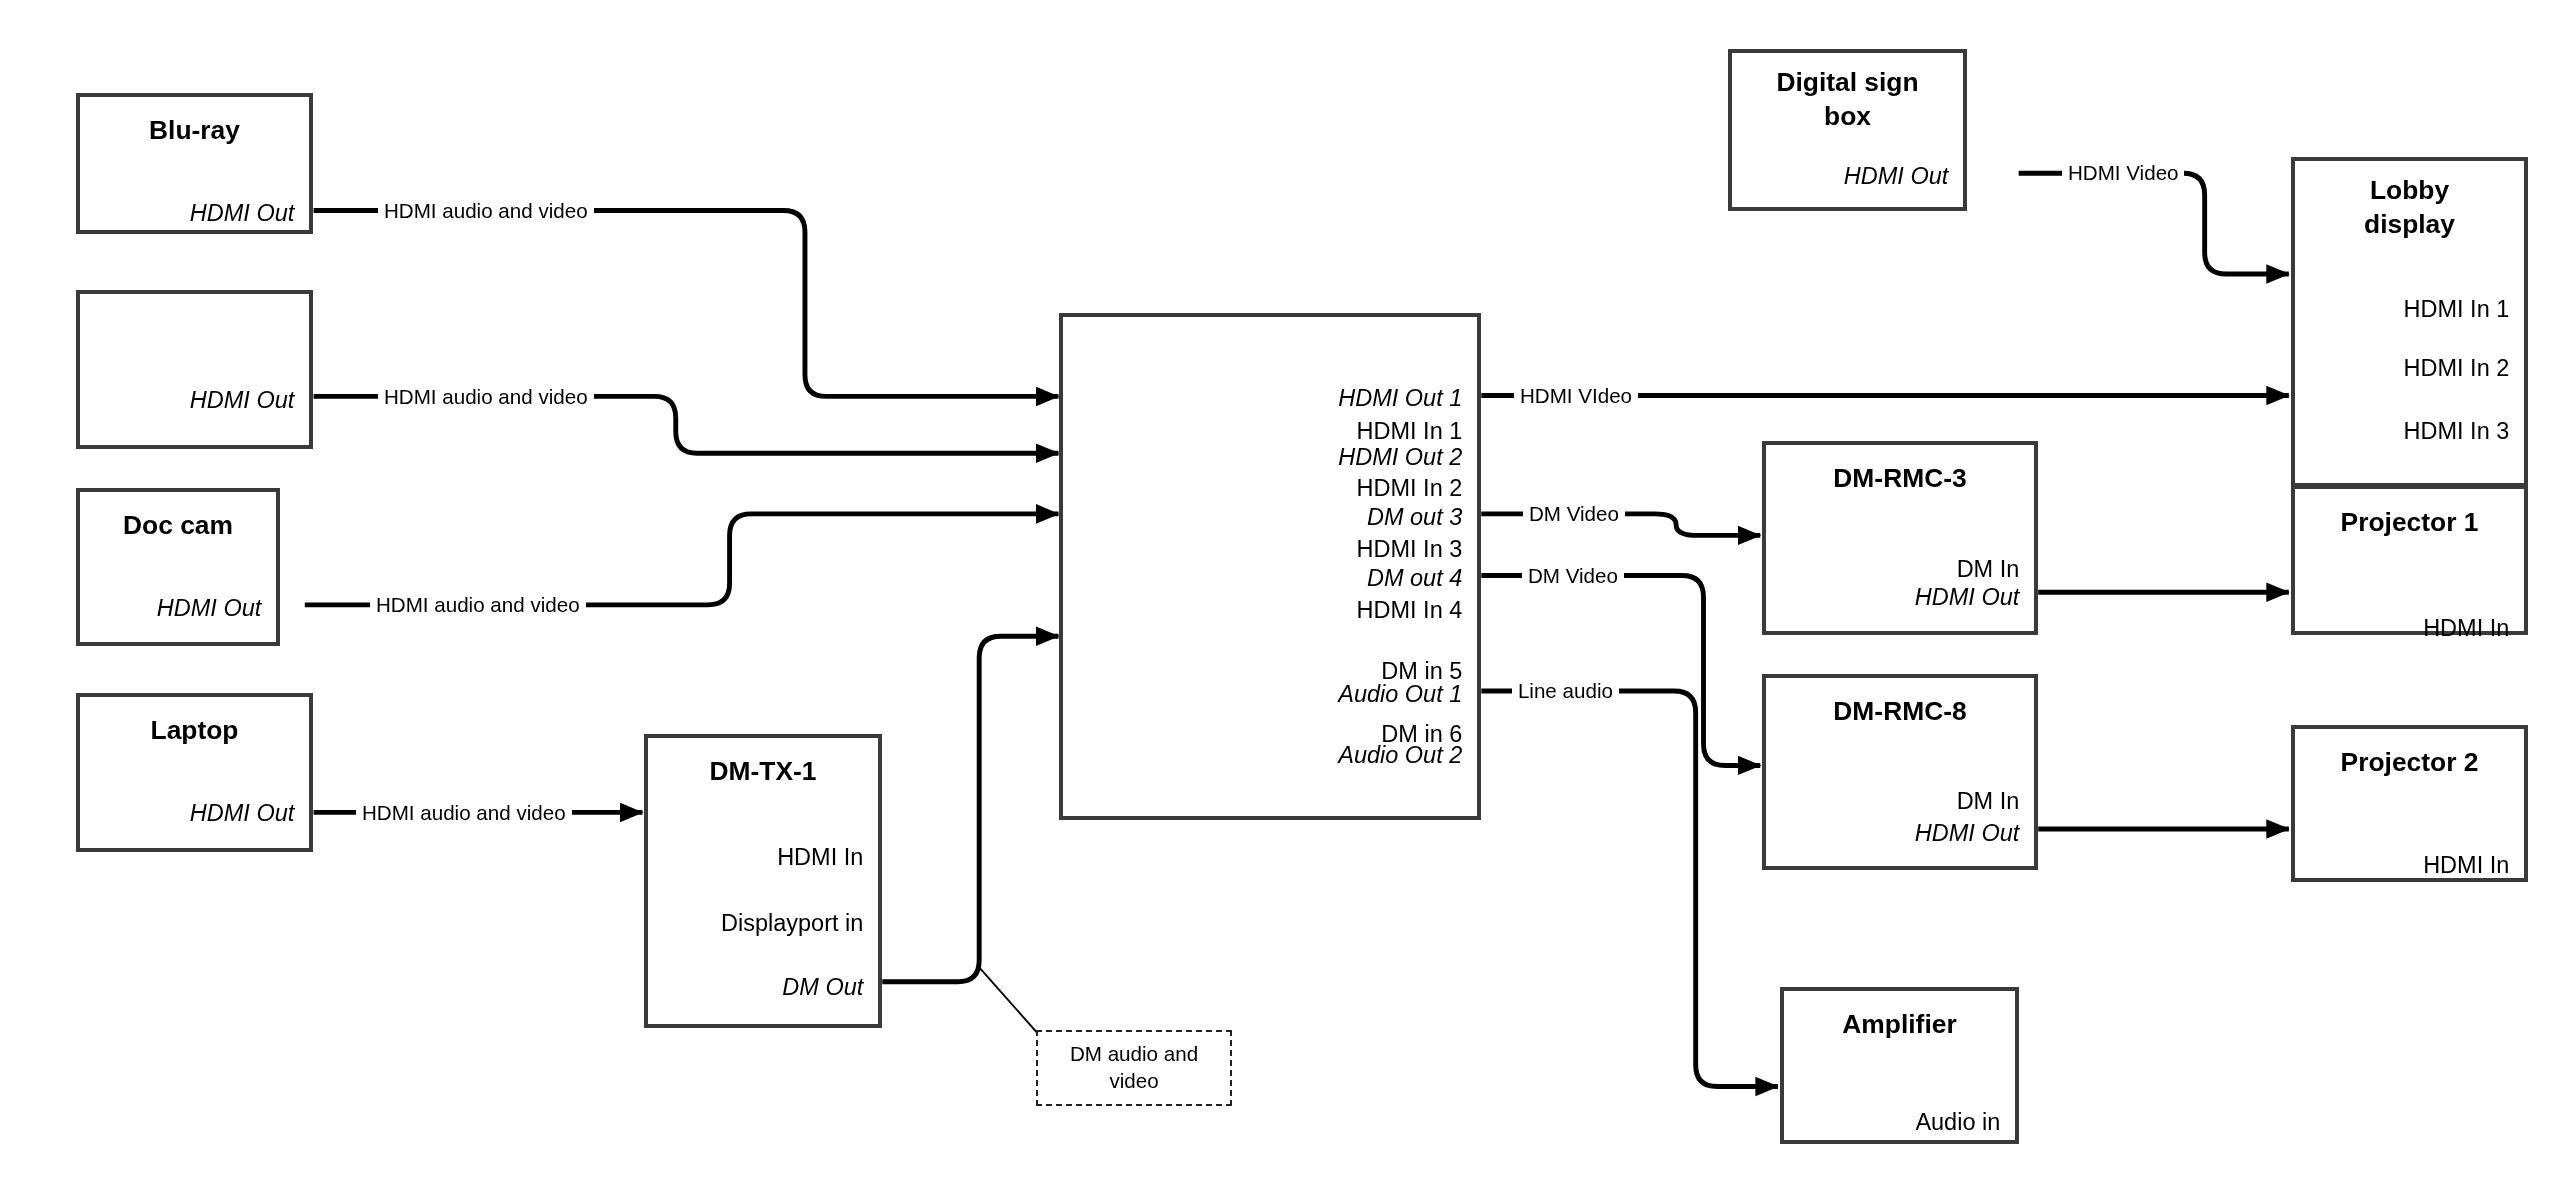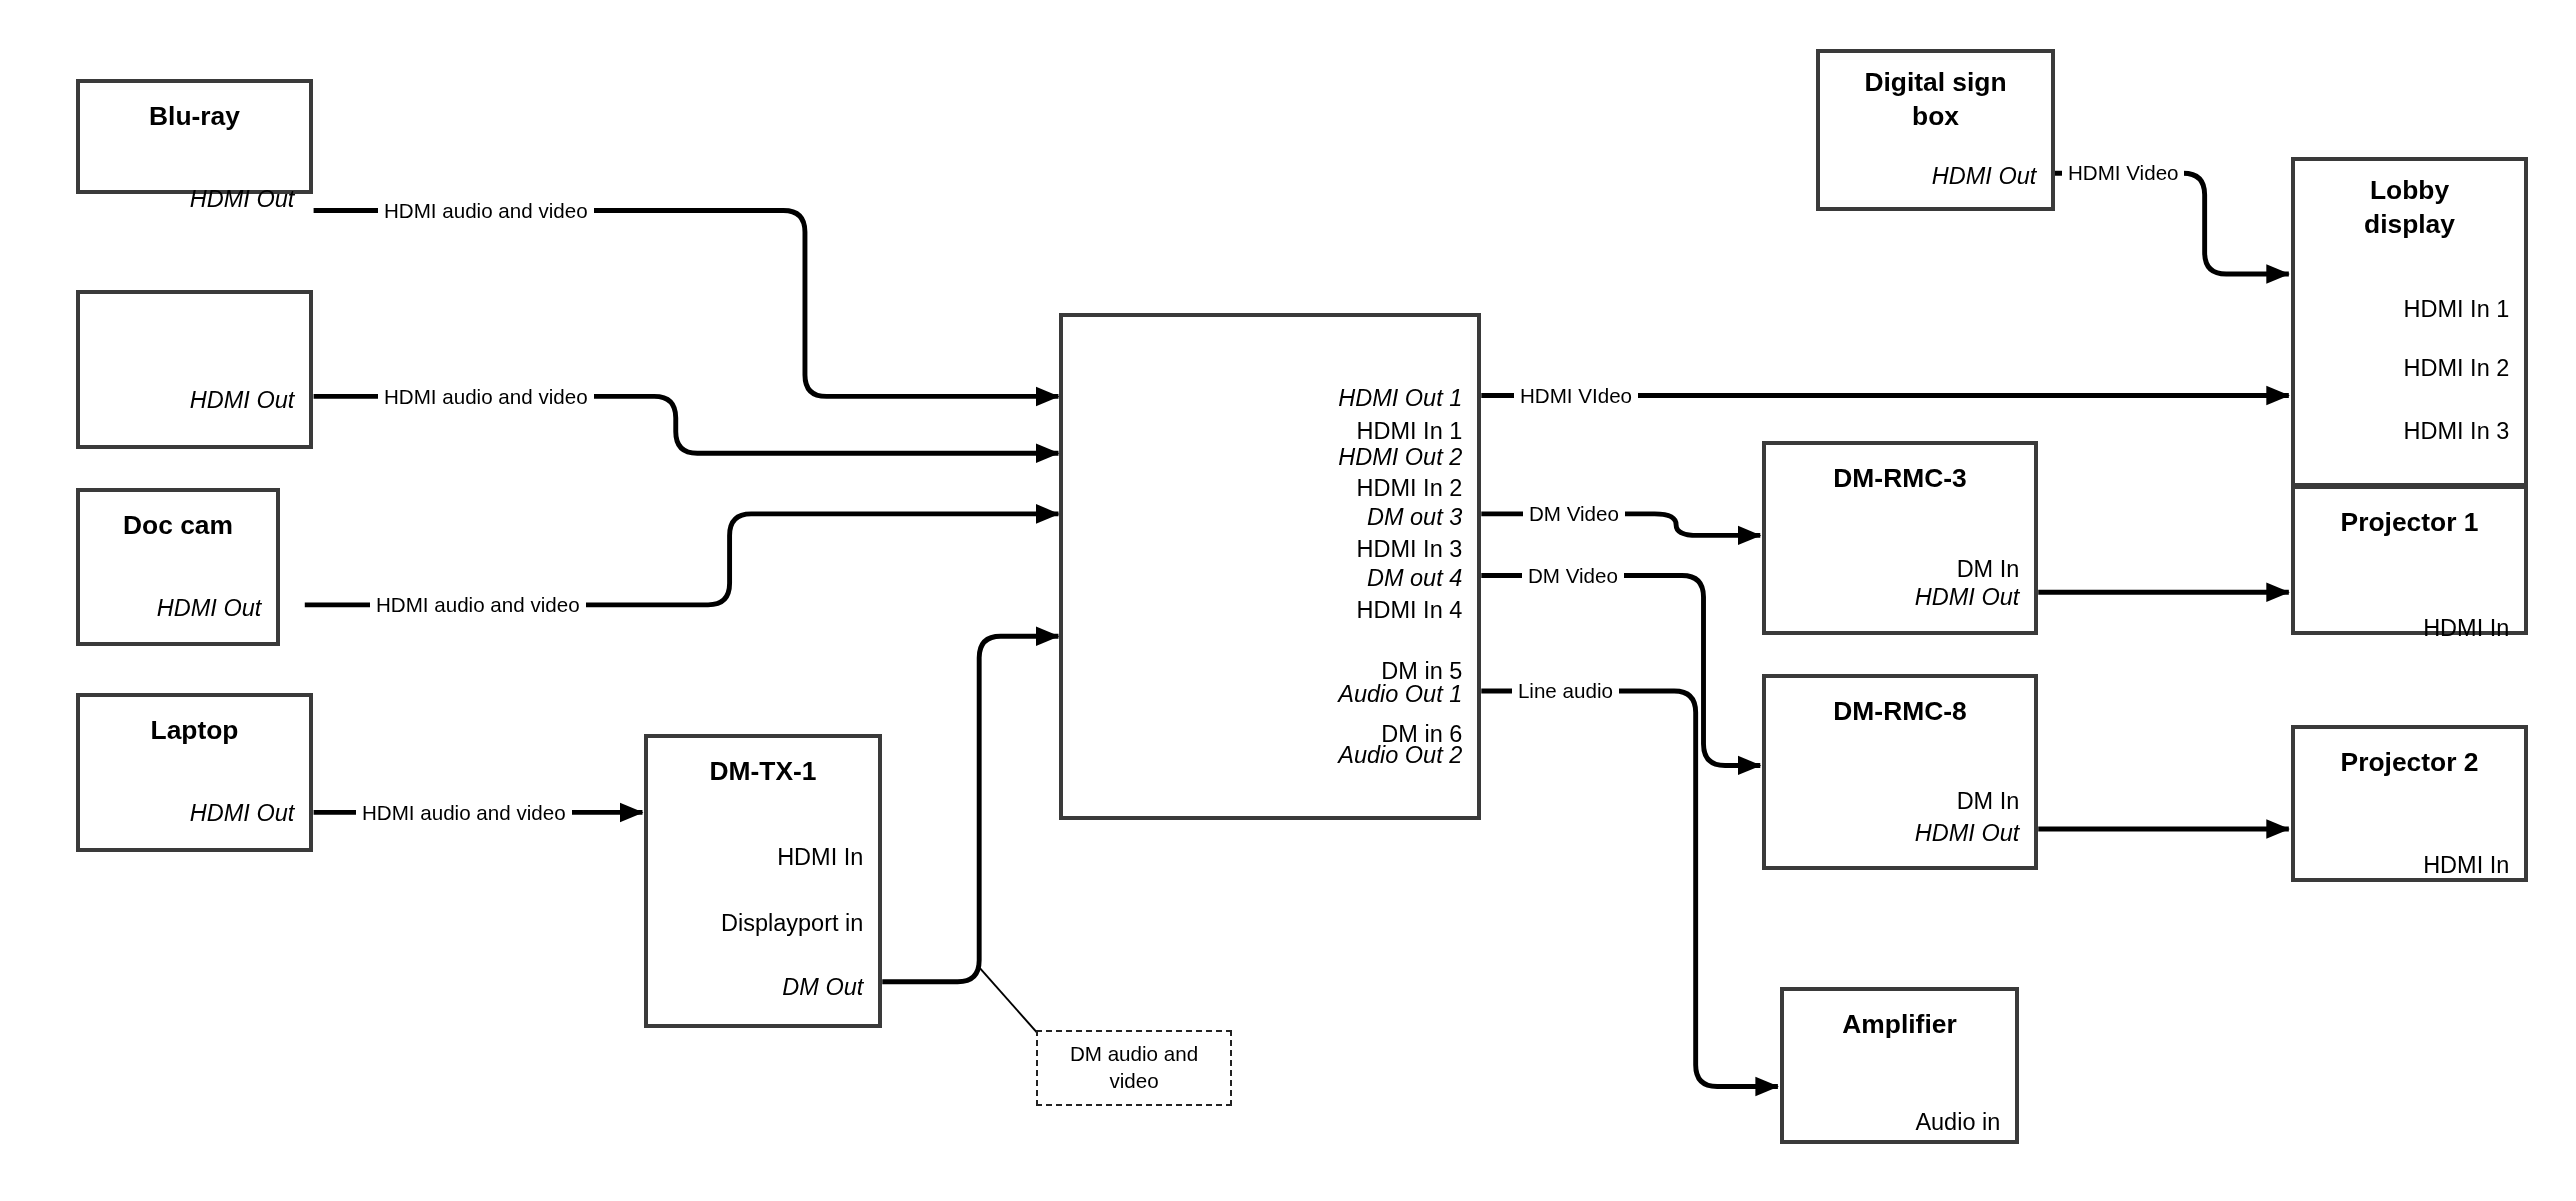--- a/index.html
+++ b/index.html
@@ -57,21 +57,21 @@
       <path d="M 1513 525 H 1690 Q 1712 525 1712 536 Q 1712 547 1734 547 H 1798" marker-end="url(#arrow)"></path>
       <path d="M 1513 588 H 1718 Q 1740 588 1740 610 V 760 Q 1740 782 1762 782 H 1798" marker-end="url(#arrow)"></path>
       <path d="M 1513 706 H 1710 Q 1732 706 1732 728 V 1088 Q 1732 1110 1754 1110 H 1816" marker-end="url(#arrow)"></path>
       <path d="M 2062 177 H 2230 Q 2252 177 2252 199 V 258 Q 2252 280 2274 280 H 2338" marker-end="url(#arrow)"></path>
       <path d="M 2082 605 H 2338" marker-end="url(#arrow)"></path>
       <path d="M 2082 847 H 2338" marker-end="url(#arrow)"></path>
       <path stroke-width="2" d="M 998 986 L 1060 1056"></path>
     </g>
   </svg>
 
-  <div class="node" style="left:76px;top:79px;width:237px;height:115px">
+  <div class="node" style="left:76px;top:93px;width:237px;height:141px">
     <div class="title">Blu-ray</div>
     <div class="port r" style="top:117px">HDMI Out</div>
   </div>
 
   <div class="node" style="left:76px;top:290px;width:237px;height:159px">
     <div class="port r" style="top:107px">HDMI Out</div>
   </div>
 
   <div class="node" style="left:76px;top:488px;width:204px;height:158px">
     <div class="title">Doc cam</div>
@@ -98,21 +98,21 @@
     <div class="port l" style="top:323px">DM in 5</div>
     <div class="port l" style="top:386px">DM in 6</div>
     <div class="port r" style="top:82px">HDMI Out 1</div>
     <div class="port r" style="top:141px">HDMI Out 2</div>
     <div class="port r" style="top:201px">DM out 3</div>
     <div class="port r" style="top:262px">DM out 4</div>
     <div class="port r" style="top:378px">Audio Out 1</div>
     <div class="port r" style="top:439px">Audio Out 2</div>
   </div>
 
-  <div class="node" style="left:1816px;top:49px;width:239px;height:162px">
+  <div class="node" style="left:1728px;top:49px;width:239px;height:162px">
     <div class="title narrow170" style="margin-top:11.7px">Digital sign box</div>
     <div class="port r" style="top:124px">HDMI Out</div>
   </div>
 
   <div class="node" style="left:2291px;top:157px;width:237px;height:330px">
     <div class="title narrow150" style="margin-top:11.7px">Lobby display</div>
     <div class="port l" style="top:117px">HDMI In 1</div>
     <div class="port l" style="top:176px">HDMI In 2</div>
     <div class="port l" style="top:239px">HDMI In 3</div>
   </div>

